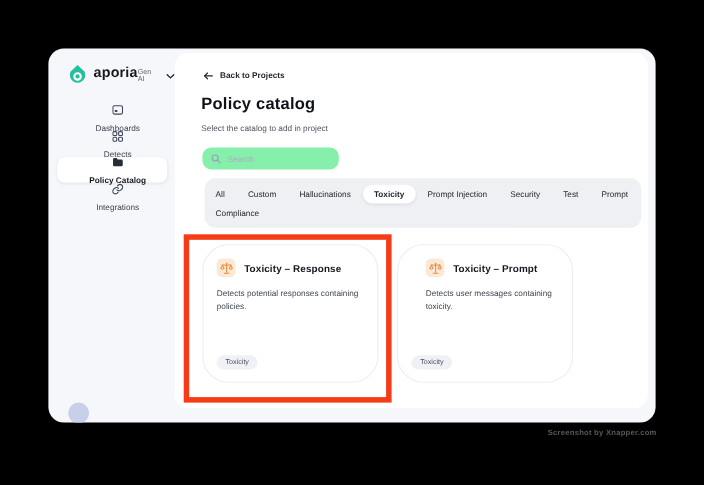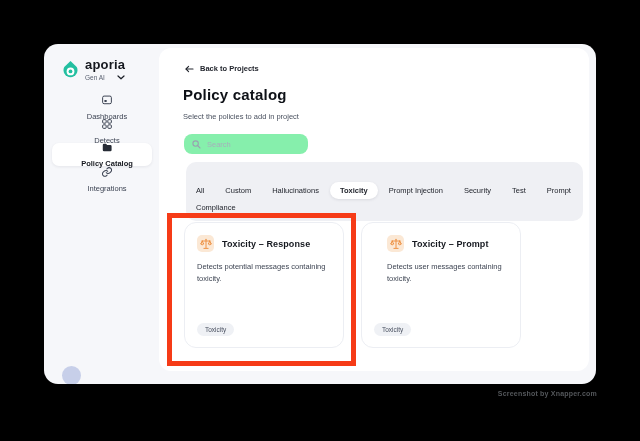--- a/index.html
+++ b/index.html
@@ -8,21 +8,21 @@
   .stage { position:absolute; left:0; top:0; width:640px; height:441px; background:#000; }
 
   
   .window { position:absolute; left:44px; top:44px; width:552px; height:340px;
     background:#F6F7FA; border-radius:14px; overflow:hidden;
     box-shadow:0 18px 44px rgba(0,0,0,.6); }
 
   
   .sidebar { position:absolute; left:0; top:0; width:115px; height:100%; }
   .brand { position:absolute; left:18px; top:14px; display:flex; align-items:center; gap:6px; }
-  .brand-text { display:flex; flex-direction:column; }
+  .brand-text { display:flex; }
   .brand-name { font-size:13px; font-weight:700; color:#15181E; letter-spacing:.2px; line-height:13px; }
   .brand-sub-row { display:flex; align-items:center; gap:12px; margin-top:3px; }
   .brand-sub { font-size:6.5px; color:#596070; }
   .nav { position:absolute; left:8px; top:51px; right:7px; }
   .nav-item { display:flex; align-items:center; gap:7px; height:23px; padding-left:10px;
     border-radius:7px; margin-bottom:1px; color:#3D4453; font-size:7.5px; font-weight:500; cursor:pointer;flex-direction:column; }
   .nav-item.active { background:#FFFFFF; color:#14171E; font-weight:700;
     box-shadow:0 1px 3px rgba(25,31,46,.08); }
   .nav-item .ic { display:flex; width:10px; justify-content:center; }
   .doc-item { position:absolute; top:283px; }
@@ -38,28 +38,28 @@
     color:#0E1117; letter-spacing:.2px; }
   .page-subtitle { position:absolute; left:24px; top:64px; font-size:7.5px; color:#4B5260; }
 
   .search-box { position:absolute; left:25px; top:86px; width:124px; height:20px;
     background:#86efac; border-radius:8px; display:flex; align-items:center; gap:6px; padding-left:8px; }
   .search-box input { border:none; outline:none; background:transparent; font-size:7.5px;
     color:#3B414E; width:90px; font-family:"Liberation Sans", sans-serif; }
   .search-box input::placeholder { color:#A7AEBC; }
 
   .tabsbar { position:absolute; left:27px; top:114px; width:397px; background:#EFF0F4;
-    border-radius:10px; padding:20px 0 5px 0; }
+    border-radius:10px; padding:6px 0 5px 0; }
   .tabs-row { display:flex; align-items:center; column-gap:1px; }
   .tab { padding:4px 10px; font-size:7.5px; color:#23262E; border-radius:13px;
     white-space:nowrap; cursor:pointer; }
   .tab.active { background:#FFFFFF; font-weight:700; box-shadow:0 1px 3px rgba(25,31,46,.10); }
 
   .card { position:absolute; top:174px; width:160px; height:126px; background:#FFFFFF;
-    border:1px solid #ECEEF3; border-radius:12px; }
+    border:1px solid #ECEEF3; border-radius:24px; }
   .card.c1 { left:25px; } .card.c2 { left:202px;padding-left:13px; }
   .card-head { display:flex; align-items:center; gap:8px; padding:12px 12px 0 12px; }
   .icon-tile { width:17px; height:17px; border-radius:5px; background:#FBE8D5;
     display:flex; align-items:center; justify-content:center; flex:none; }
   .card-title { font-size:9px; font-weight:700; color:#15181F; letter-spacing:.1px; }
   .card-desc { padding:0 14px 0 12px; margin-top:9px; font-size:7.5px; line-height:1.55; color:#3E4553; }
   .card-tag { position:absolute; left:12px; bottom:11px; background:#EFF1F5; color:#4A5160;
     font-size:6.5px; font-weight:500; padding:3px 8px; border-radius:8px; }
 
   
@@ -159,21 +159,21 @@
               <g fill="none" stroke="#23262E" stroke-width="1.1" stroke-linecap="round" stroke-linejoin="round">
                 <path d="M8 4 H1.2"></path>
                 <path d="M3.6 1.4 L1 4 l2.6 2.6"></path>
               </g>
             </svg>
         </span>
         <span>Back to Projects</span>
       </div>
 
       <div class="page-title">Policy catalog</div>
-      <div class="page-subtitle">Select the policies to add in project</div>
+      <div class="page-subtitle">Select the catalog to add in project</div>
 
       <div class="search-box">
         <span>
           <svg width="9" height="9" viewBox="0 0 9 9">
               <g fill="none" stroke="#99A1B0" stroke-width="1.1" stroke-linecap="round">
                 <circle cx="3.6" cy="3.6" r="2.7"></circle>
                 <path d="M5.7 5.7 L8 8"></path>
               </g>
             </svg>
         </span>
@@ -207,21 +207,21 @@
                   <path d="M3.9 10.4 H8.1"></path>
                   <path d="M2.2 3 L1 5.7 M2.2 3 L3.4 5.7"></path>
                   <path d="M0.8 5.7 a1.4 1.1 0 0 0 2.8 0"></path>
                   <path d="M9.8 3 L8.6 5.7 M9.8 3 L11 5.7"></path>
                   <path d="M8.4 5.7 a1.4 1.1 0 0 0 2.8 0"></path>
                 </g>
               </svg>
           </span>
           <span class="card-title">Toxicity – Response</span>
         </div>
-        <div class="card-desc">Detects potential messages containing toxicity.</div>
+        <div class="card-desc">Detects potential responses containing policies.</div>
         <span class="card-tag">Toxicity</span>
       </div>
 
       <div class="card c2">
         <div class="card-head">
           <span class="icon-tile">
             <svg width="12" height="12" viewBox="0 0 12 12">
                 <g fill="none" stroke="#EC8A38" stroke-width="0.9" stroke-linecap="round" stroke-linejoin="round">
                   <circle cx="6" cy="1.5" r="0.7" fill="#EC8A38" stroke="none"></circle>
                   <path d="M2.2 3 H9.8"></path>

